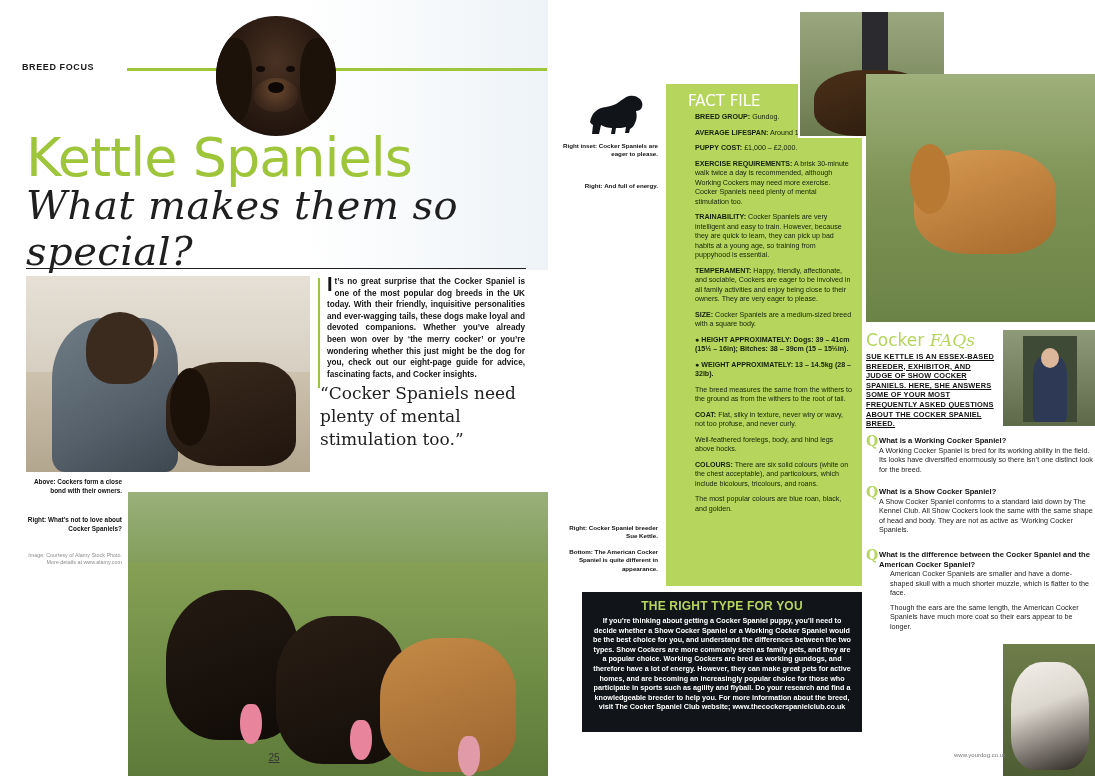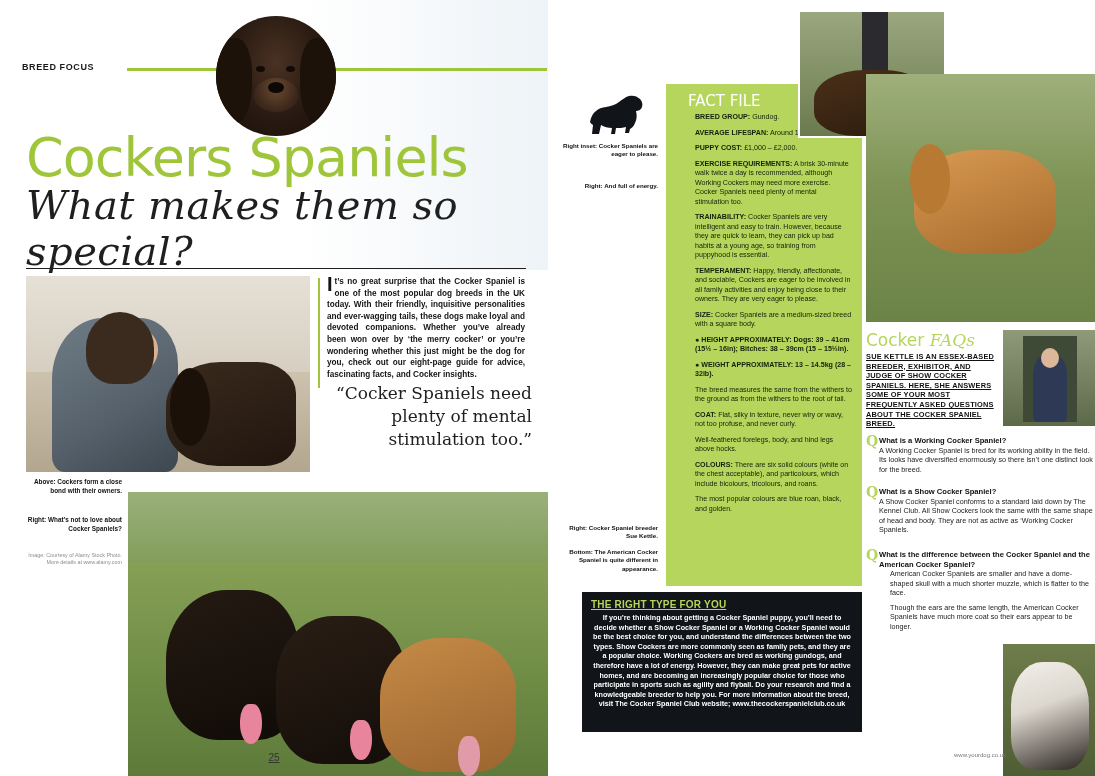--- a/index.html
+++ b/index.html
@@ -67,21 +67,21 @@
   .intro-text {
     position:absolute; left:9px; top:0; width:198px;
     font-size:8.2px; line-height:11.6px; font-weight:bold; color:#141414; text-align:justify;
   }
   .intro-text .dropcap {
     float:left; font-size:20px; line-height:17px; font-weight:bold; padding-right:2px; color:#141414;
   }
 
   .pullquote {
     position:absolute; left:320px; top:382px; width:212px;
-    font-size:17px; line-height:23px; color:#1f1f1f; text-align:right;
+    font-size:17px; line-height:23px; color:#1f1f1f; text-align:left;
     font-family:"DejaVu Serif", serif;
   }
 
   
   .photo-woman {
     position:absolute; left:26px; top:276px; width:284px; height:196px;
     background:linear-gradient(160deg,#d9d2c6 0%,#cfc6b6 40%,#b9ad99 100%);
     overflow:hidden;
   }
   .pw-wall { position:absolute; left:0; top:0; width:284px; height:110px; background:linear-gradient(180deg,#e6e0d6,#d4ccbe); }
@@ -209,21 +209,21 @@
     position:absolute; left:455px; top:644px; width:92px; height:132px;
     background:linear-gradient(180deg,#6e7d4a,#4f5d34); overflow:hidden;
   }
   .pbr-dog { position:absolute; left:8px; top:18px; width:78px; height:108px; background:linear-gradient(160deg,#f3f0ea 0%,#dcd7ce 40%,#2b2520 100%); border-radius:40% 40% 30% 30%; }
 
   
   .blackbox {
     position:absolute; left:34px; top:592px; width:280px; height:140px;
     background:#111418; color:#fff; padding:7px 9px;
   }
-  .bb-title { font-size:10px; font-weight:bold; text-align:left; color:#b5d55c; margin-bottom:3px; letter-spacing:0.2px;text-decoration:underline; }
+  .bb-title { font-size:12px; font-weight:bold; text-align:center; color:#b5d55c; margin-bottom:3px; letter-spacing:0.2px; }
   .bb-body { font-size:7.2px; line-height:9.6px; font-weight:bold; text-align:center; }
 
   .site-url { position:absolute; left:406px; top:752px; font-size:6px; color:#777; }
 </style>
 </head>
 <body>
 
 <div class="page">
 
   <div class="left-page">
@@ -236,21 +236,21 @@
 
     <div class="dog-circle">
       <div class="earL"></div>
       <div class="earR"></div>
       <div class="eye" style="left:40px; top:50px;"></div>
       <div class="eye" style="left:70px; top:50px;"></div>
       <div class="muzzle"></div>
       <div class="nose"></div>
     </div>
 
-    <div class="title-main">Cockers Spaniels</div>
+    <div class="title-main">Kettle Spaniels</div>
     <div class="title-script">What makes them so special?</div>
 
     <div class="hr-thin"></div>
 
     <div class="photo-woman">
       <div class="pw-wall"></div>
       <div class="pw-sofa"></div>
       <div class="pw-person"></div>
       <div class="pw-face"></div>
       <div class="pw-hair"></div>

